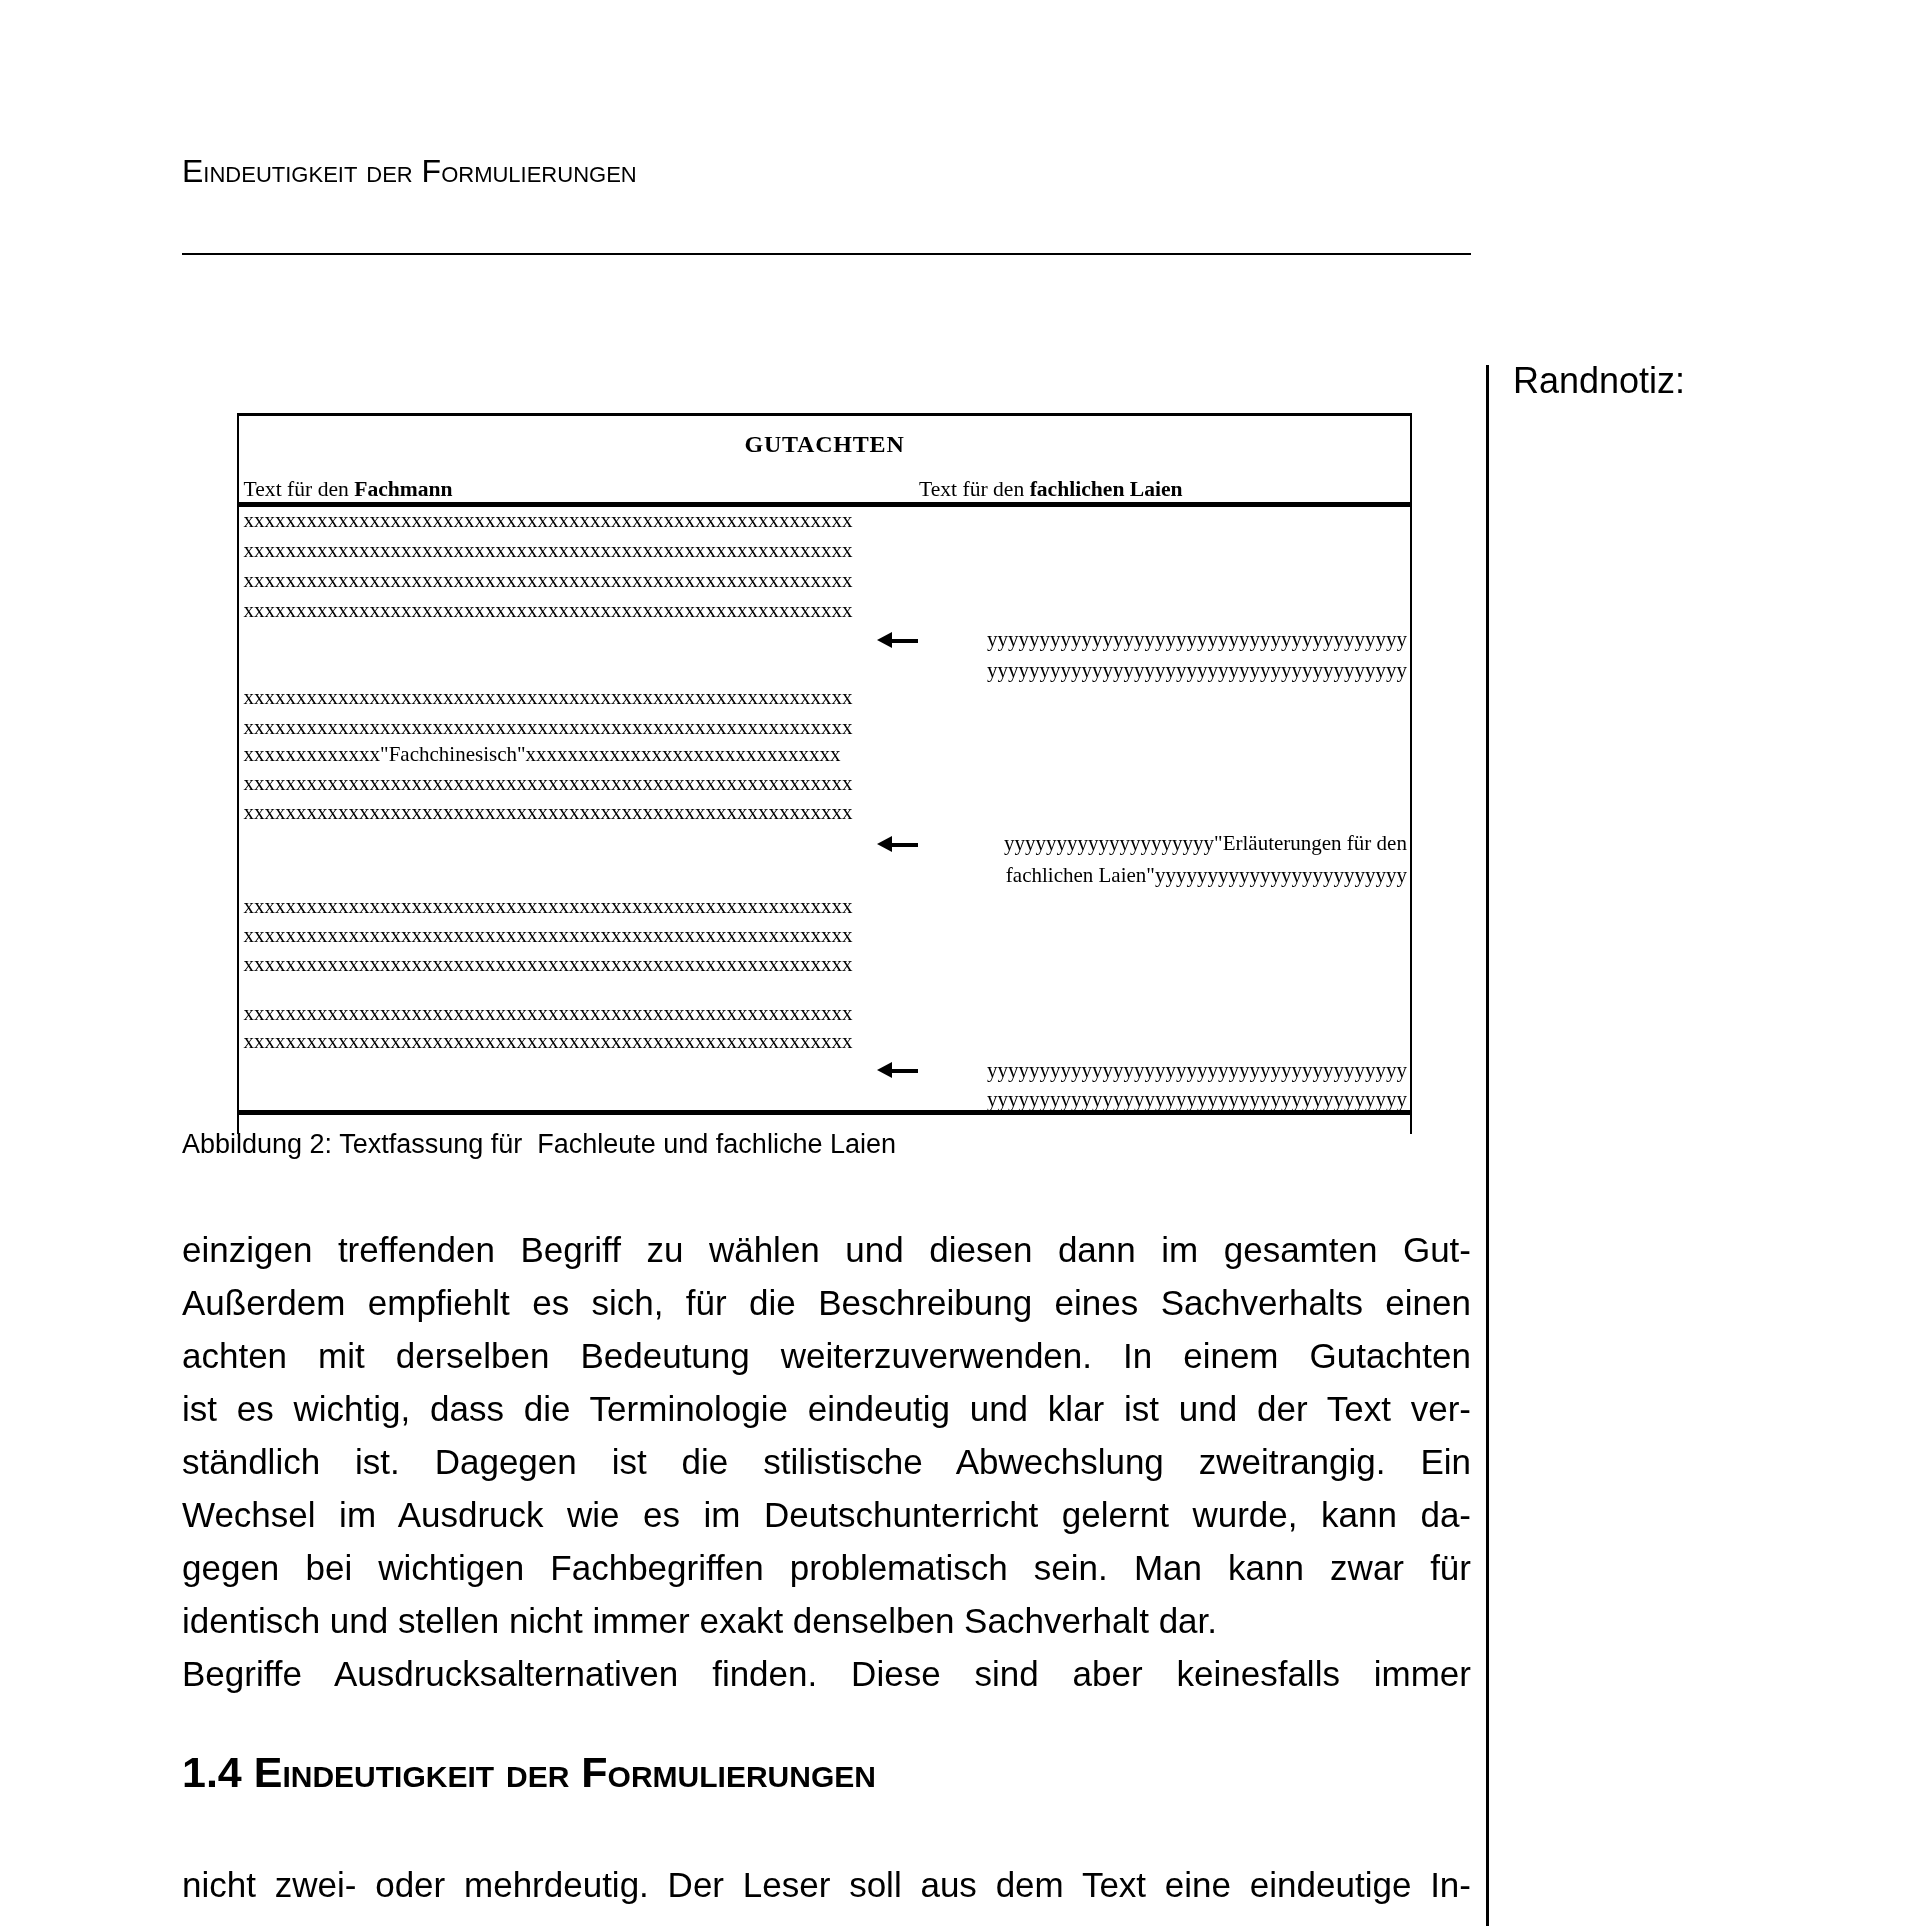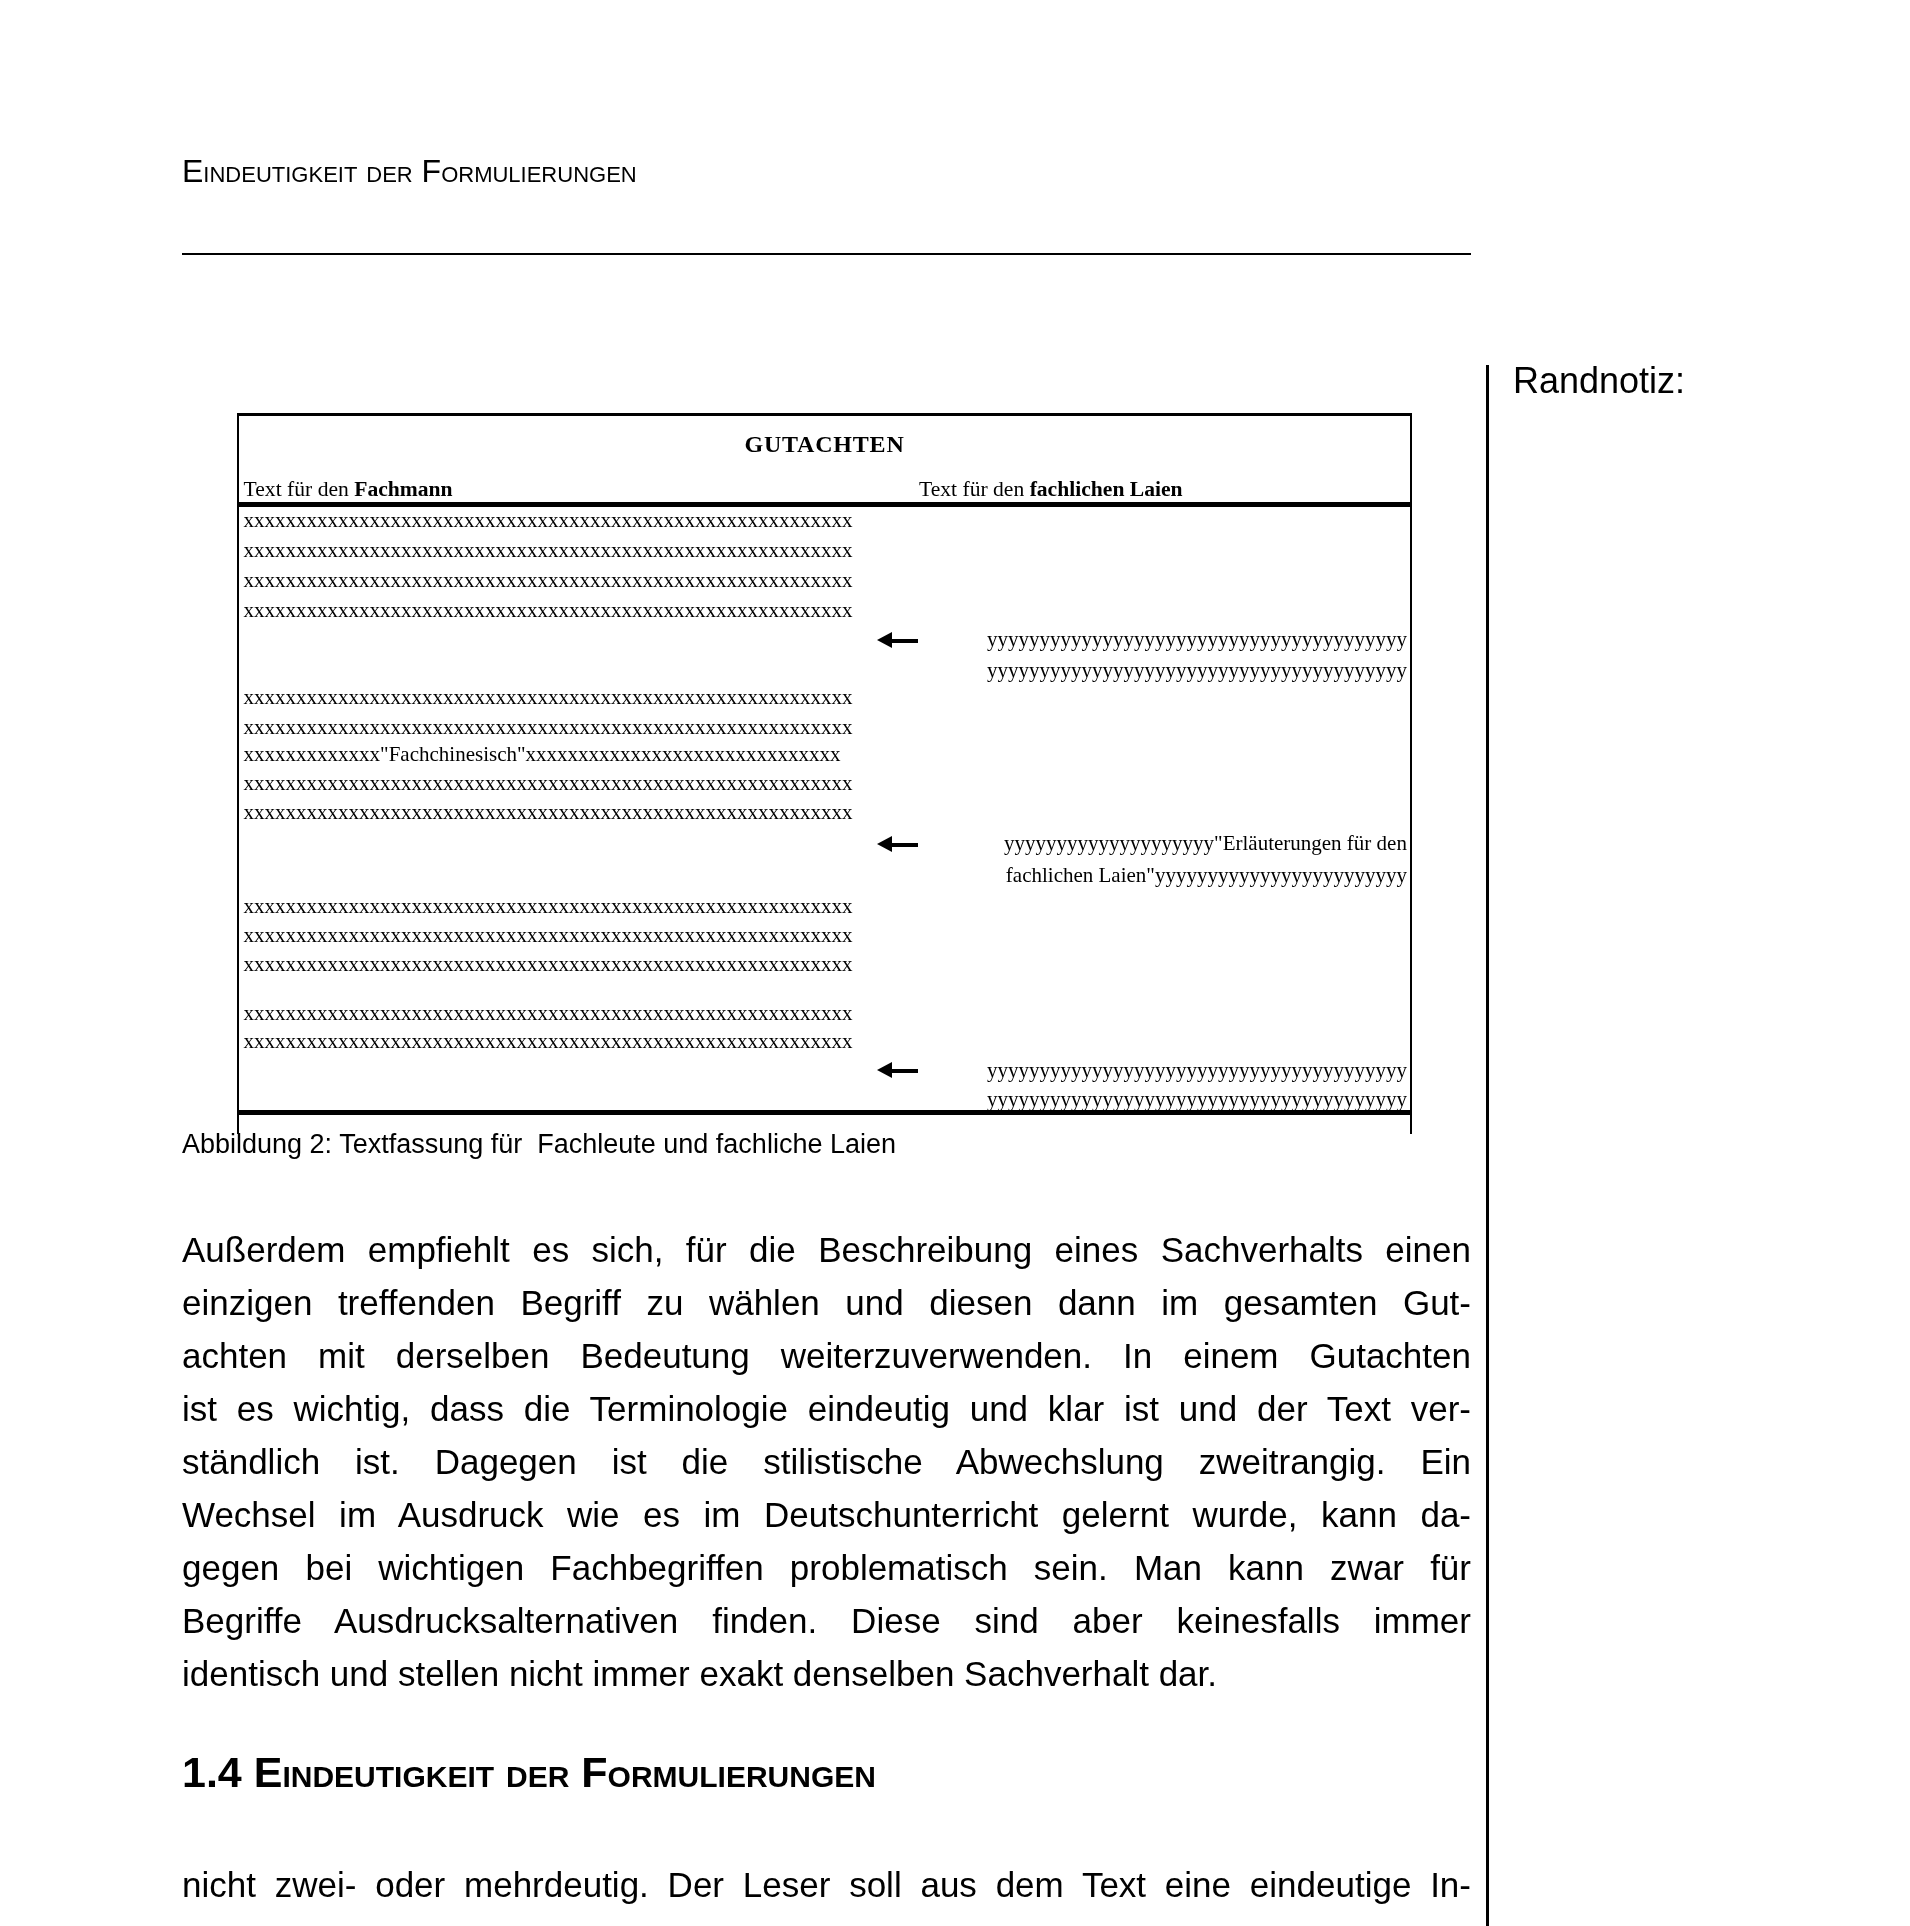--- a/index.html
+++ b/index.html
@@ -90,29 +90,29 @@
           <span class="shaft"></span>
         </span>
         <div class="fig-row row-right" style="top: 672px;">yyyyyyyyyyyyyyyyyyyyyyyyyyyyyyyyyyyyyyyy</div>
       </div>
     <div class="fig-bottom-rule"></div>
   </div>
 
   <div class="caption">Abbildung 2: Textfassung für  Fachleute und fachliche Laien</div>
 
   <div class="para" id="para-0" style="top: 1223px;">
+      <div class="line">einzigen treffenden Begriff zu wählen und diesen dann im gesamten Gut-</div>
       <div class="line">Außerdem empfiehlt es sich, für die Beschreibung eines Sachverhalts einen</div>
-      <div class="line">einzigen treffenden Begriff zu wählen und diesen dann im gesamten Gut-</div>
       <div class="line">achten mit derselben Bedeutung weiterzuverwenden. In einem Gutachten</div>
       <div class="line">ist es wichtig, dass die Terminologie eindeutig und klar ist und der Text ver-</div>
       <div class="line">ständlich ist. Dagegen ist die stilistische Abwechslung zweitrangig. Ein</div>
       <div class="line">Wechsel im Ausdruck wie es im Deutschunterricht gelernt wurde, kann da-</div>
       <div class="line">gegen bei wichtigen Fachbegriffen problematisch sein. Man kann zwar für</div>
+      <div class="line last">identisch und stellen nicht immer exakt denselben Sachverhalt dar.</div>
       <div class="line">Begriffe Ausdrucksalternativen finden. Diese sind aber keinesfalls immer</div>
-      <div class="line last">identisch und stellen nicht immer exakt denselben Sachverhalt dar.</div>
     </div>
   <div class="heading">1.4 Eindeutigkeit der Formulierungen</div>
   <div class="para" id="para-1" style="top: 1858px;">
       <div class="line">nicht zwei- oder mehrdeutig. Der Leser soll aus dem Text eine eindeutige In-</div>
     </div>
 
 </div>
 
 
 </body></html>

